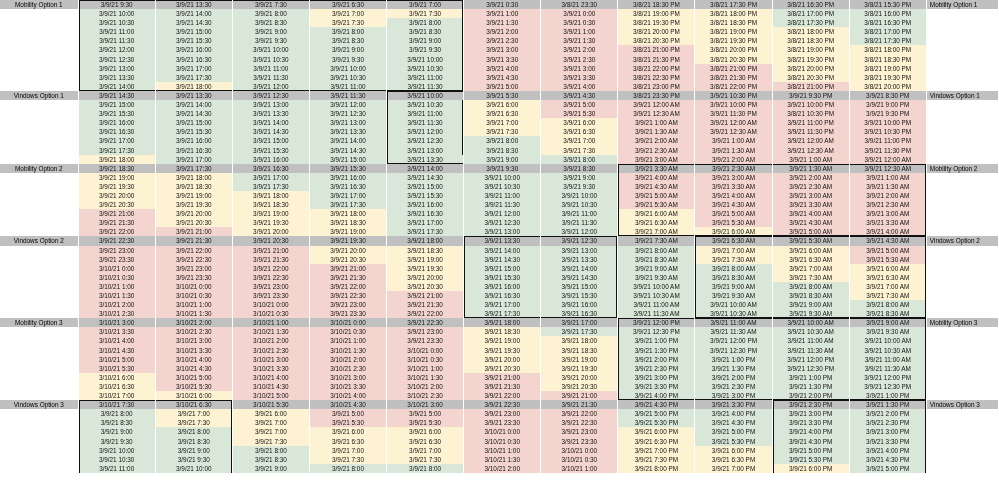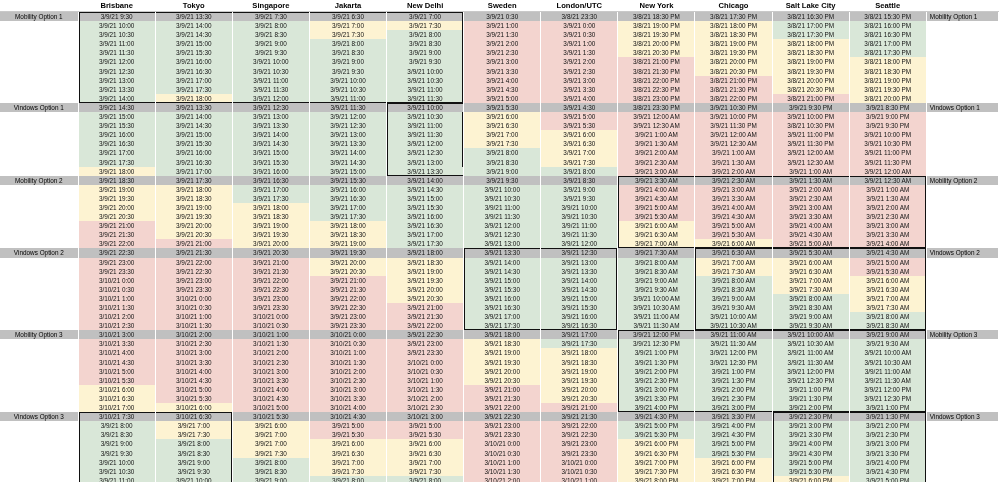--- a/index.html
+++ b/index.html
@@ -88,35 +88,20 @@
     <col class="c-city">
       <col class="c-city">
       <col class="c-city">
       <col class="c-city">
       <col class="c-city">
     <col class="c-city">
       <col class="c-city">
       <col class="c-right">
   </colgroup>
   <tbody id="tbody-root">
-      <tr class="header">
-        <td class="corner"></td>
-        <td>Brisbane</td>
-        <td>Tokyo</td>
-        <td>Singapore</td>
-        <td>Jakarta</td>
-        <td>New Delhi</td>
-        <td>Sweden</td>
-        <td>London/UTC</td>
-        <td>New York</td>
-        <td>Chicago</td>
-        <td>Salt Lake City</td>
-        <td>Seattle</td>
-        <td class="corner"></td>
-      </tr>
       <tr>
         <td class="lbl">Mobility Option 1</td>
         <td class="f-band sel-lt">3/9/21 9:30</td>
         <td class="f-band sel-t">3/9/21 13:30</td>
         <td class="f-band sel-t">3/9/21 7:30</td>
         <td class="f-band sel-t">3/9/21 6:30</td>
         <td class="f-band sel-rt">3/9/21 7:00</td>
         <td class="f-band">3/9/21 0:30</td>
         <td class="f-band">3/8/21 23:30</td>
         <td class="f-band">3/8/21 18:30 PM</td>

